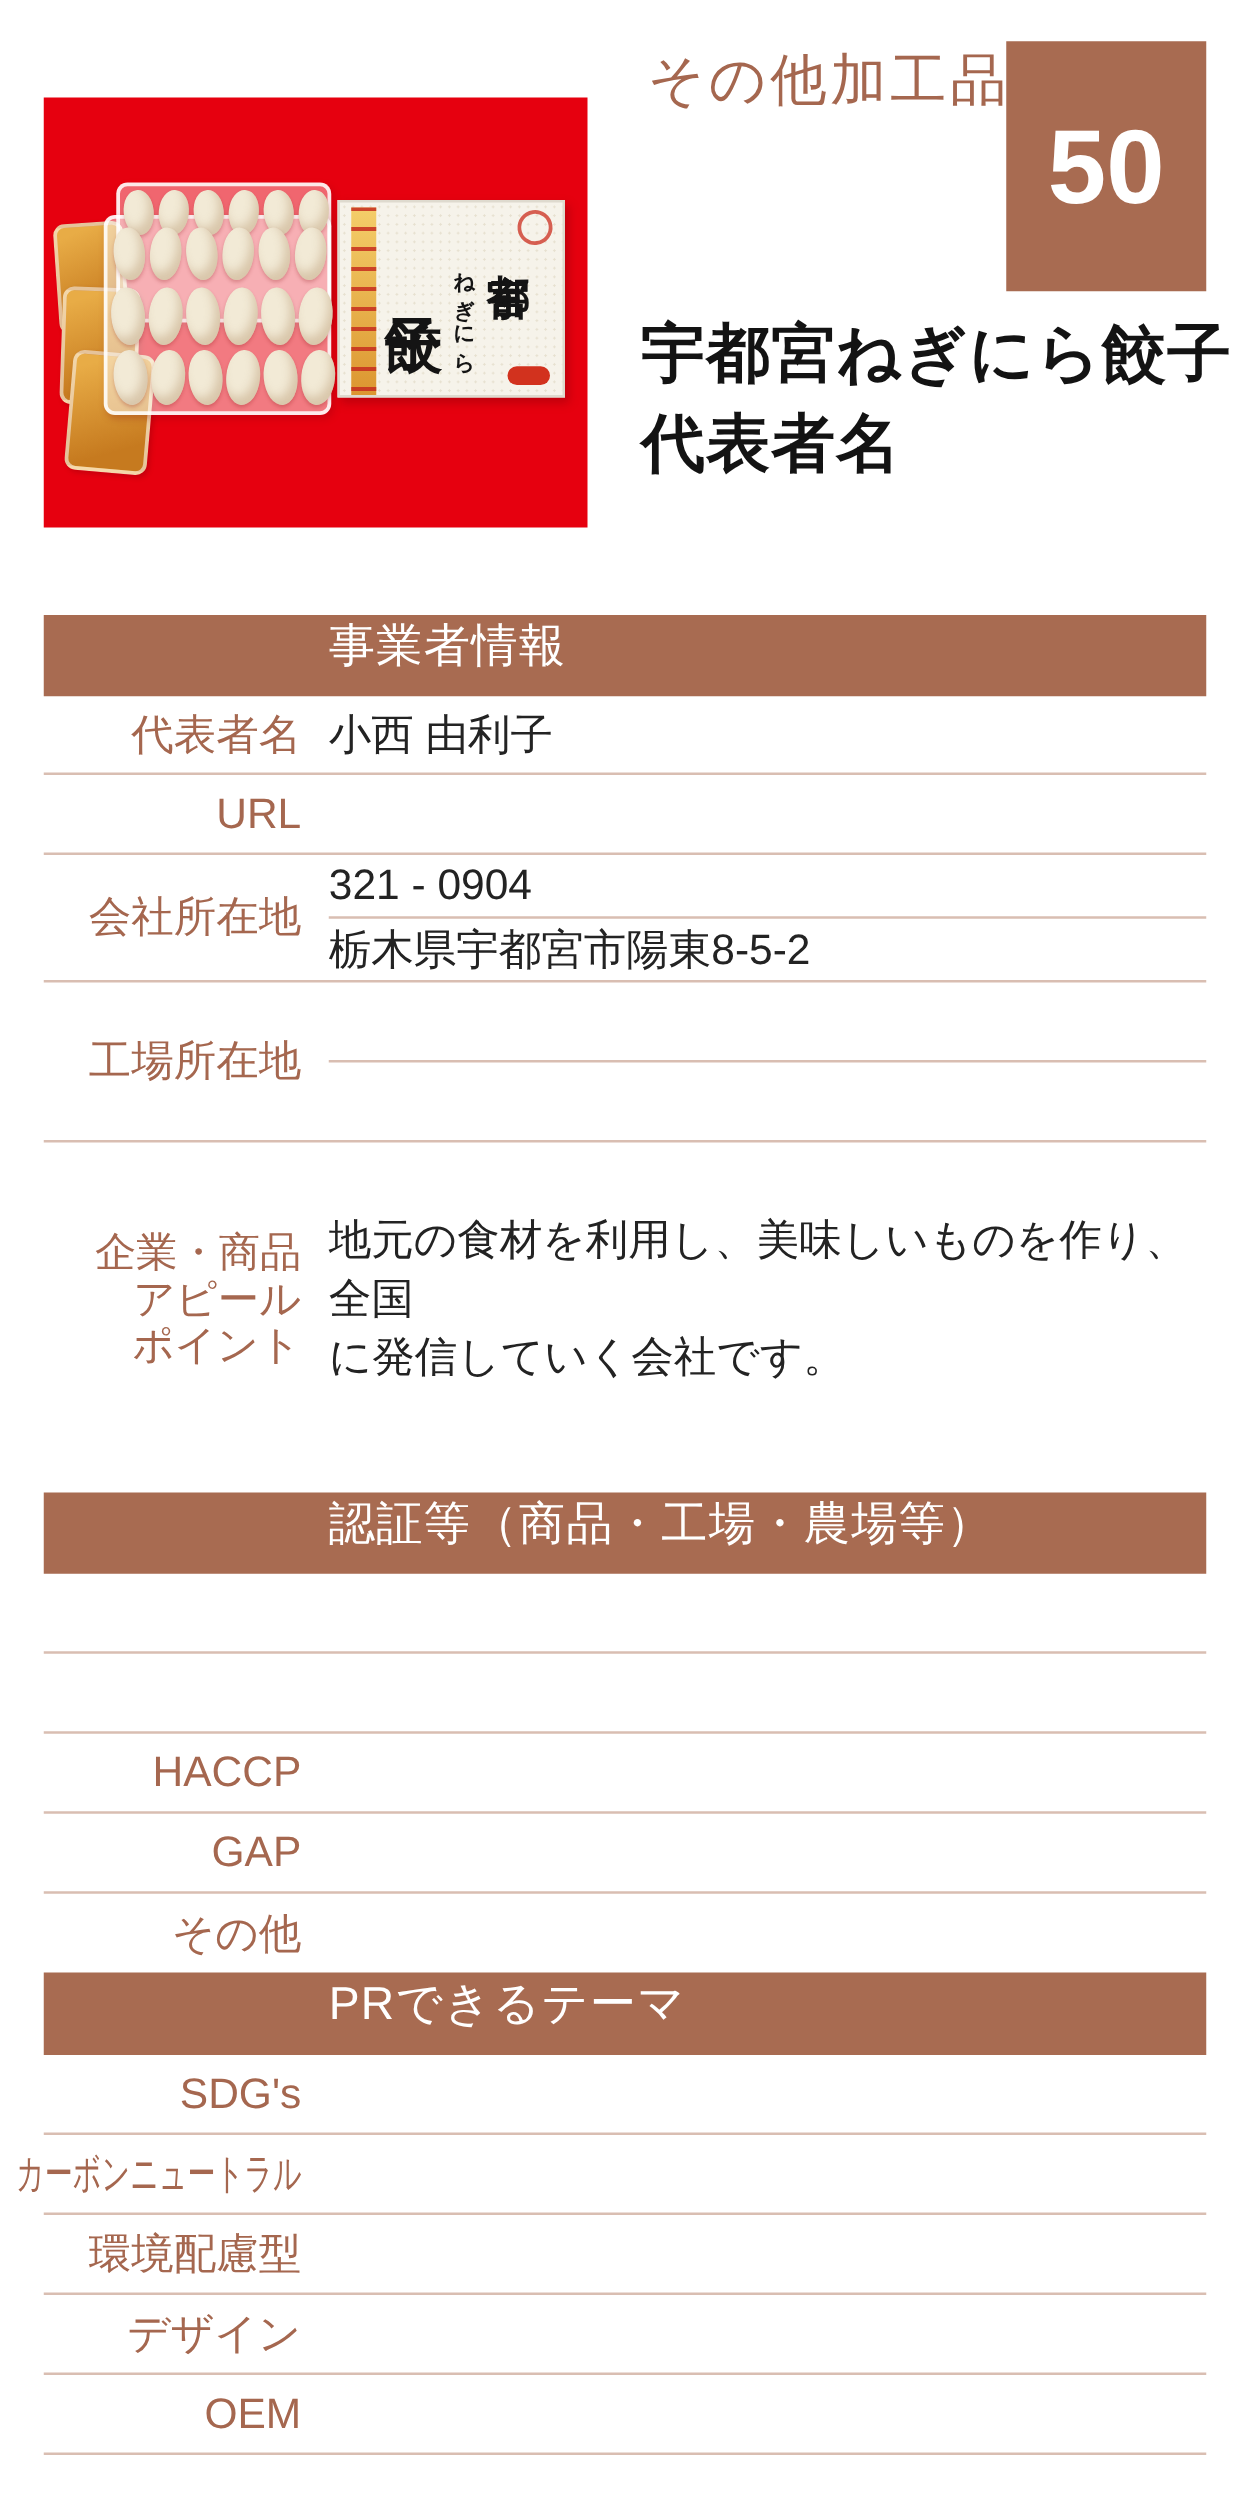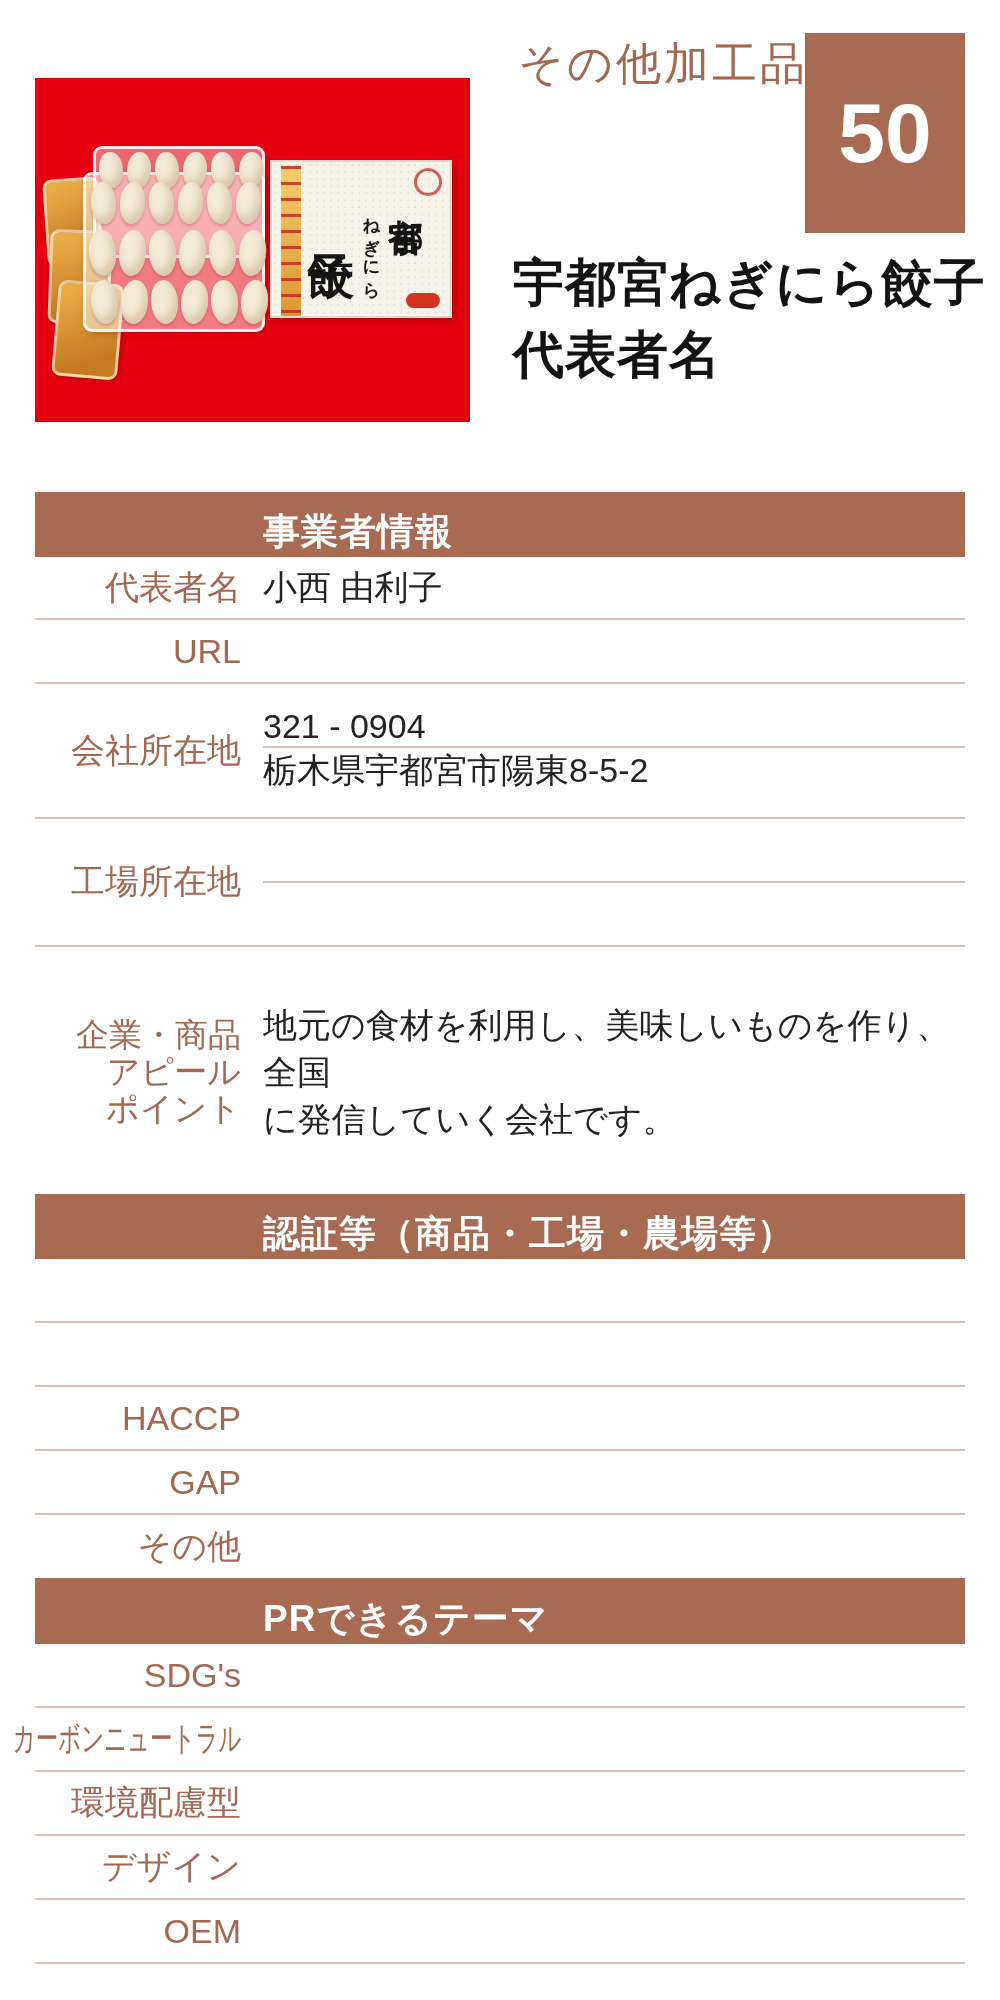--- a/index.html
+++ b/index.html
@@ -91,28 +91,28 @@
     line-height: 72px; letter-spacing: 1px;
   }
 
   
   .section { position: absolute; left: 35px; width: 930px; }
   .sec1 { top: 492px; }
   .sec2 { top: 1194px; }
   .sec3 { top: 1578px; }
   .bar {
     height: 65px; background: var(--accent); color: #fff;
-    display: flex; align-items: flex-end; padding-left: 228px;
-    font-size: 37px; font-weight: bold; letter-spacing: 1px;
+    display: flex; align-items: flex-start; padding-left: 228px;
+    font-size: 37px; font-weight: normal; letter-spacing: 1px;
   }
   .sec3 .bar { height: 66px; }
   .row { display: flex; border-bottom: 2px solid var(--sep); }
   .row.nb { border-bottom: none; }
   .h63 { height: 63px; } .h64 { height: 64px; }
-  .h126 { height: 135px; align-items: center; } .h128 { height: 128px; } .h120 { height: 120px; }
+  .h126 { height: 102px; } .h128 { height: 128px; } .h120 { height: 120px; }
   .lbl {
     width: 206px; display: flex; align-items: center; justify-content: flex-end;
     text-align: right; color: var(--label); font-size: 34px;
   }
   .val {
     flex: 1; margin-left: 22px; display: flex; align-items: center;
     font-size: 34px; color: var(--value);
   }
   .vals { flex: 1; margin-left: 22px; display: flex; flex-direction: column; }
   .cell { flex: 1; display: flex; align-items: center; font-size: 34px; color: var(--value); }

